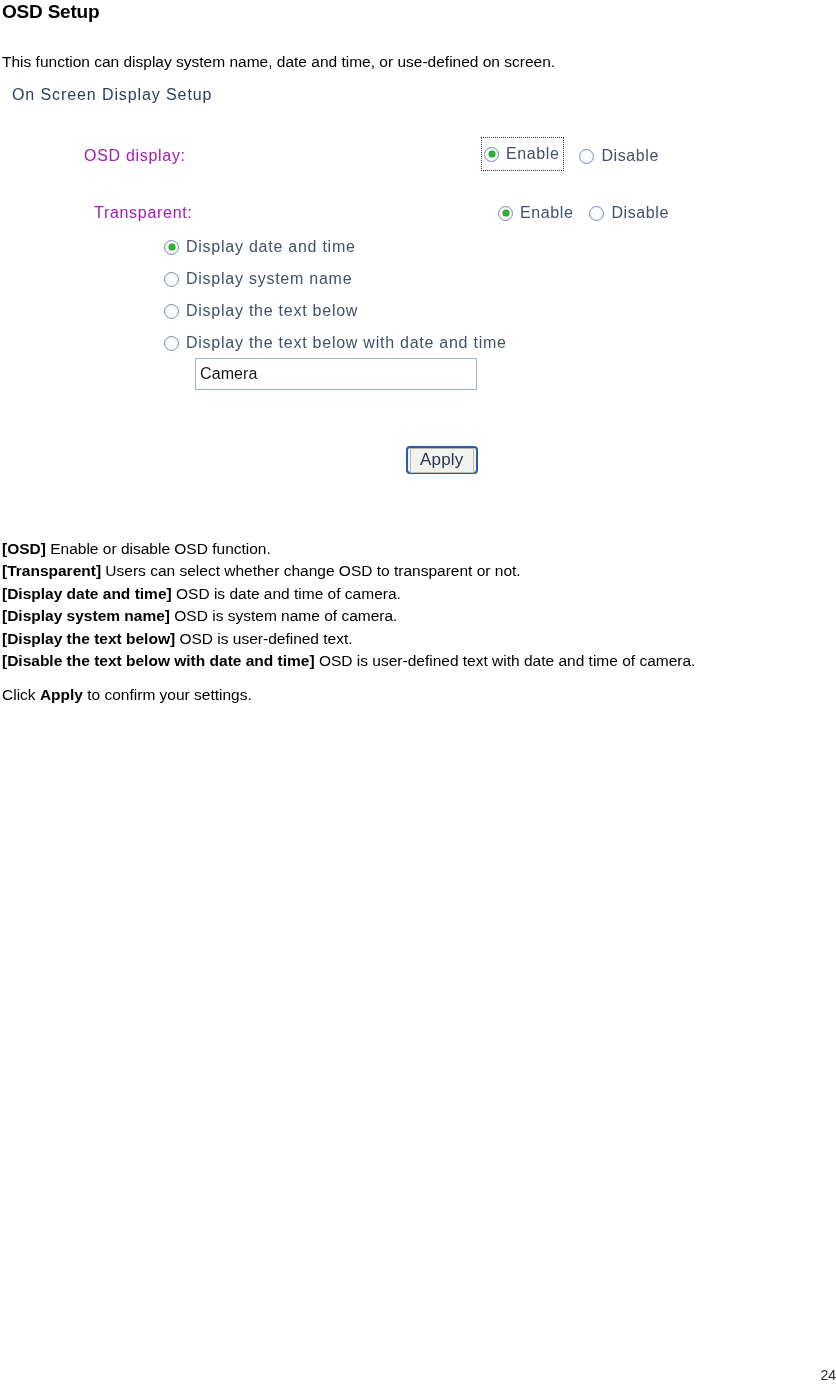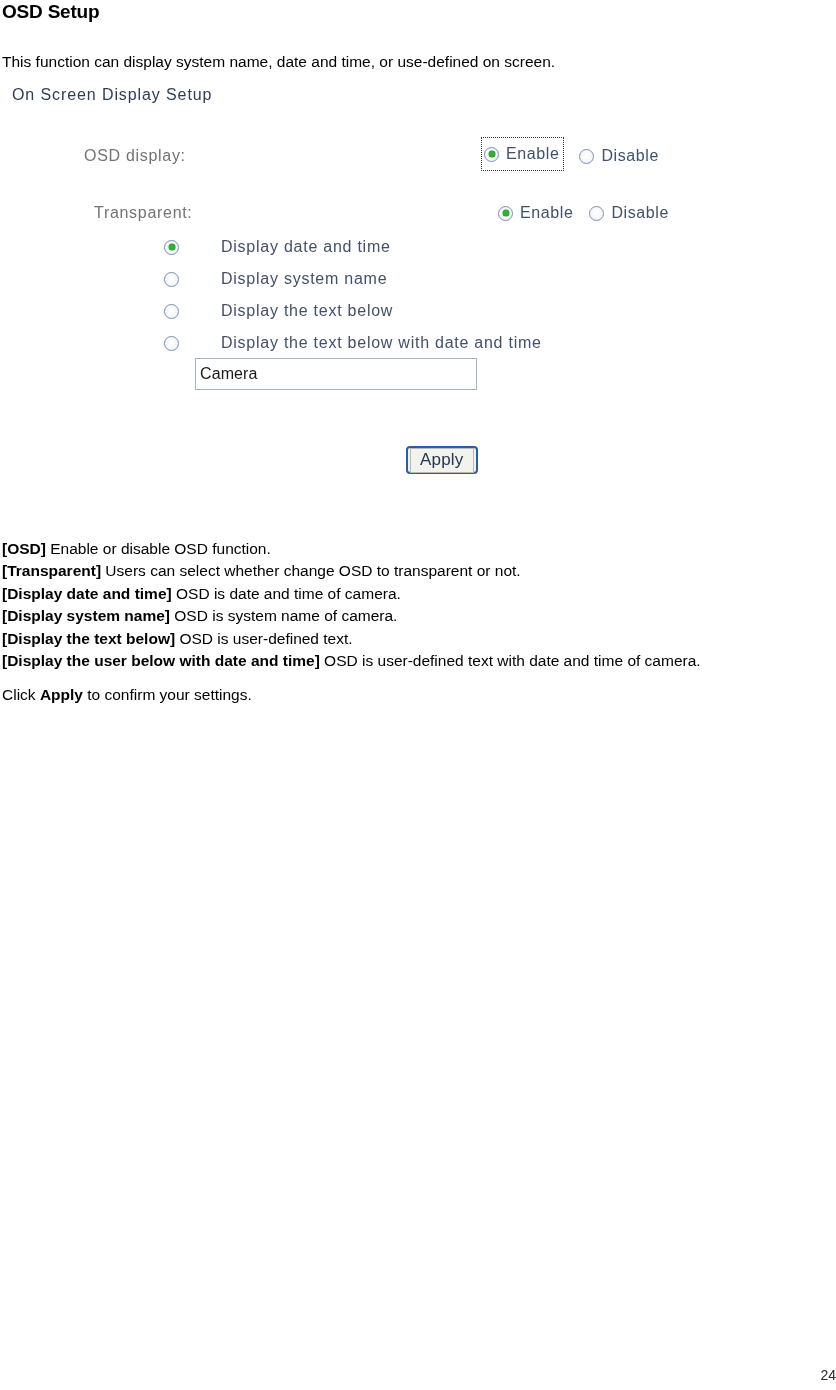--- a/index.html
+++ b/index.html
@@ -54,21 +54,21 @@
     text-align: right;
   }
 
   .field-row {
     position: absolute;
     height: 28px;
   }
   .field-label {
     position: absolute;
     font-size: 16px;
-    color: #737373;
+    color: #a21caf;
     letter-spacing: 0.7px;
     white-space: nowrap;
     line-height: 28px;
   }
   #row-osd-display { left: 0; top: 56px; width: 836px; }
   #row-transparent { left: 10px; top: 113px; width: 836px; }
   #row-osd-display .field-label { left: 84px; top: 0; }
   #row-transparent .field-label { left: 84px; top: 0; }
 
   
@@ -130,21 +130,20 @@
 
   
   .option-list {
     position: absolute;
     left: 164px;
     top: 145px;
   }
   .option-list .radio-option {
     height: 32px;
     margin: 0;
-    gap: 35px;
   }
   .option-list .radio-option + .radio-option { margin-left: 0; }
   .option-list .radio-label {
     font-size: 16px;
     letter-spacing: 0.75px;
   }
 
   
   .text-input-wrap {
     position: absolute;
@@ -308,21 +307,21 @@
   <div class="desc-line">
     <b>[Display date and time]</b><span> OSD is date and time of camera.</span>
   </div>
   <div class="desc-line">
     <b>[Display system name]</b><span> OSD is system name of camera.</span>
   </div>
   <div class="desc-line">
     <b>[Display the text below]</b><span> OSD is user-defined text.</span>
   </div>
   <div class="desc-line">
-    <b>[Display the user below with date and time]</b><span> OSD is user-defined text with date and time of camera.</span>
+    <b>[Disable the text below with date and time]</b><span> OSD is user-defined text with date and time of camera.</span>
   </div>
 </div>
 
 <div class="click-line">
   <span>Click </span><b>Apply</b><span> to confirm your settings.</span>
 </div>
 
 <div class="page-number">24</div>
 
 </body></html>

